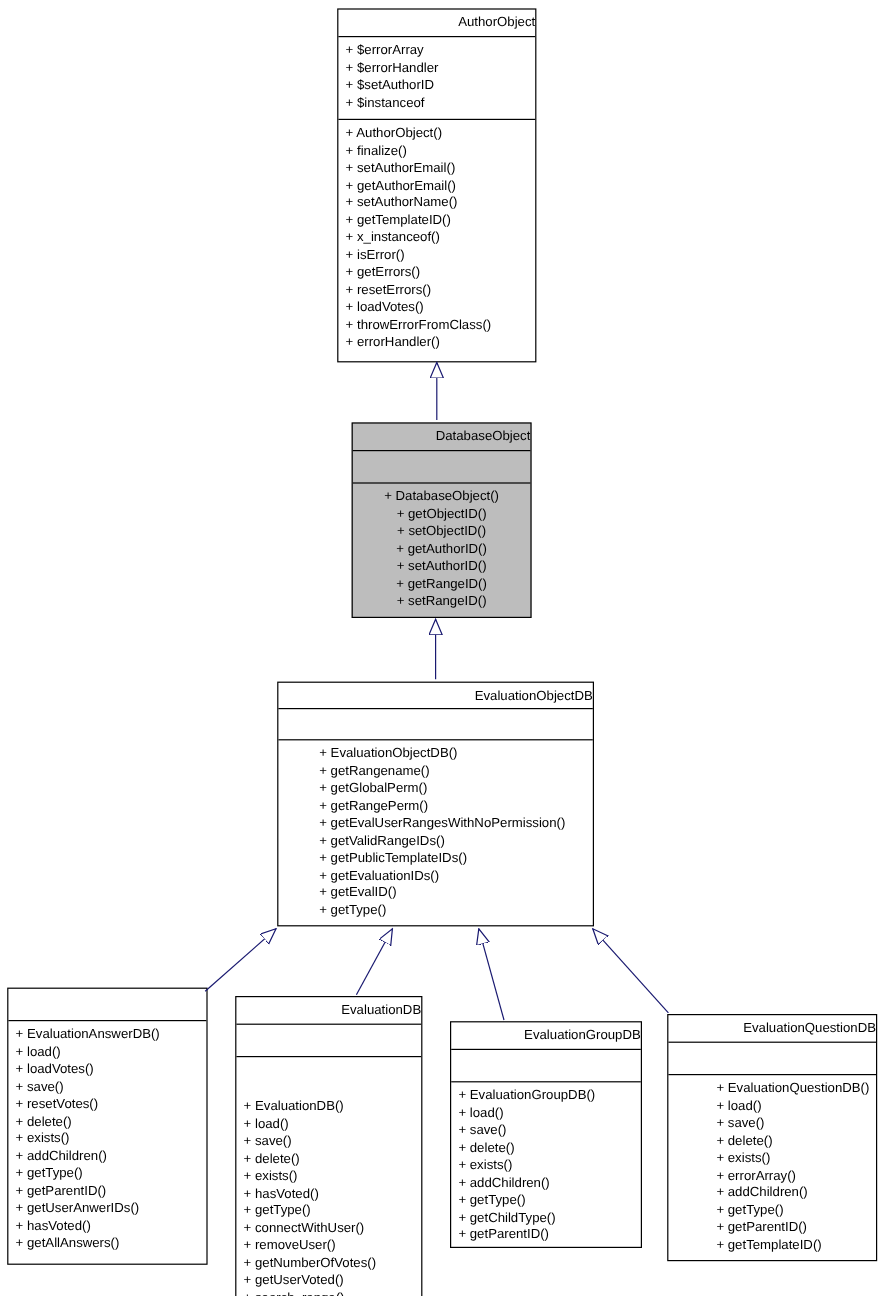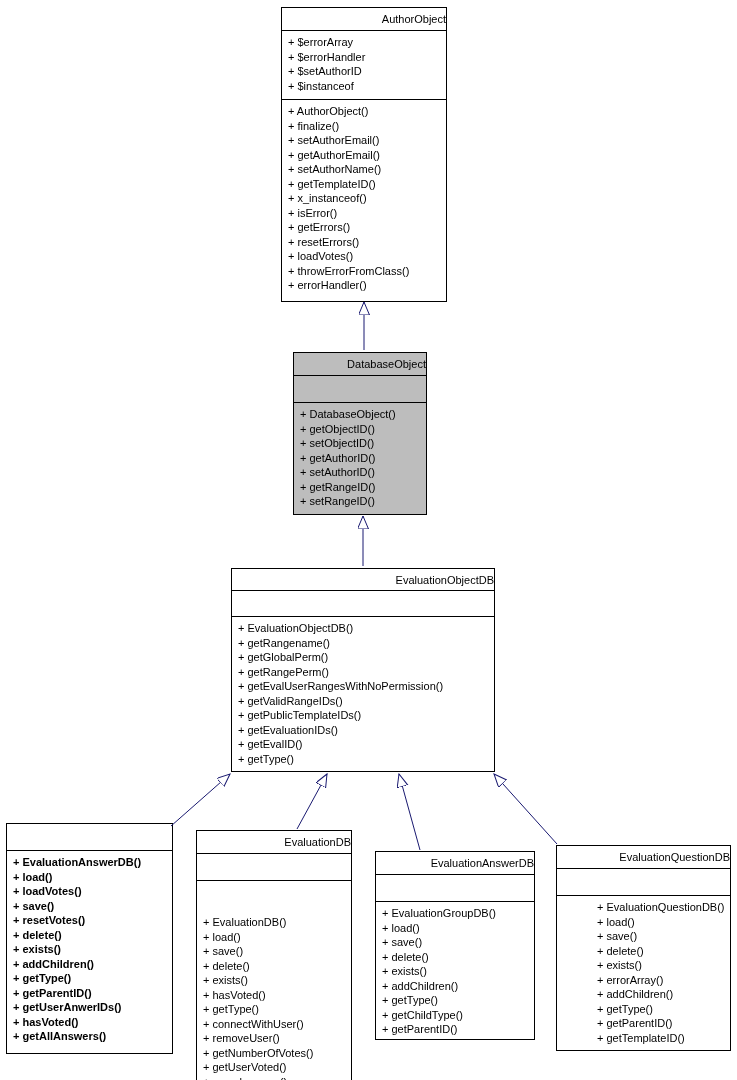--- a/index.html
+++ b/index.html
@@ -88,64 +88,64 @@
           <li>+ isError()</li>
           <li>+ getErrors()</li>
           <li>+ resetErrors()</li>
           <li>+ loadVotes()</li>
           <li>+ throwErrorFromClass()</li>
           <li>+ errorHandler()</li>
         </ul>
     </div>
   </div>
 
-  <div class="uml-box highlight" style="left:293px; top:352px; width:134px;">
+  <div class="uml-box highlight" style="left:293px; top:352px; width:150px;">
     <div class="uml-title" style="height:23px;">DatabaseObject</div>
     <div class="uml-attrs" style="height:27px;">
       <ul class="uml-members"></ul>
     </div>
-    <div class="uml-methods" style="height:111px;">
+    <div class="uml-methods" style="height:111px;text-align:center;">
       <ul class="uml-members">
           <li>+ DatabaseObject()</li>
           <li>+ getObjectID()</li>
           <li>+ setObjectID()</li>
           <li>+ getAuthorID()</li>
           <li>+ setAuthorID()</li>
           <li>+ getRangeID()</li>
           <li>+ setRangeID()</li>
         </ul>
     </div>
   </div>
 
   <div class="uml-box" style="left:231px; top:568px; width:264px;">
     <div class="uml-title" style="height:22px;">EvaluationObjectDB</div>
     <div class="uml-attrs" style="height:26px;">
       <ul class="uml-members"></ul>
     </div>
-    <div class="uml-methods" style="height:154px;">
+    <div class="uml-methods" style="height:154px;margin-left:28px;">
       <ul class="uml-members">
           <li>+ EvaluationObjectDB()</li>
           <li>+ getRangename()</li>
           <li>+ getGlobalPerm()</li>
           <li>+ getRangePerm()</li>
           <li>+ getEvalUserRangesWithNoPermission()</li>
           <li>+ getValidRangeIDs()</li>
           <li>+ getPublicTemplateIDs()</li>
           <li>+ getEvaluationIDs()</li>
           <li>+ getEvalID()</li>
           <li>+ getType()</li>
         </ul>
     </div>
   </div>
 
   <div class="uml-box" style="left:6px; top:823px; width:167px;">
     <div class="uml-attrs" style="height:27px;">
       <ul class="uml-members"></ul>
     </div>
-    <div class="uml-methods" style="height:202px;font-weight:bold;">
+    <div class="uml-methods" style="height:202px;">
       <ul class="uml-members">
           <li>+ EvaluationAnswerDB()</li>
           <li>+ load()</li>
           <li>+ loadVotes()</li>
           <li>+ save()</li>
           <li>+ resetVotes()</li>
           <li>+ delete()</li>
           <li>+ exists()</li>
           <li>+ addChildren()</li>
           <li>+ getType()</li>
@@ -174,21 +174,21 @@
           <li>+ connectWithUser()</li>
           <li>+ removeUser()</li>
           <li>+ getNumberOfVotes()</li>
           <li>+ getUserVoted()</li>
           <li>+ search_range()</li>
         </ul>
     </div>
   </div>
 
   <div class="uml-box" style="left:375px; top:851px; width:160px;">
-    <div class="uml-title" style="height:23px;">EvaluationAnswerDB</div>
+    <div class="uml-title" style="height:23px;">EvaluationGroupDB</div>
     <div class="uml-attrs" style="height:27px;">
       <ul class="uml-members"></ul>
     </div>
     <div class="uml-methods" style="height:137px;">
       <ul class="uml-members">
           <li>+ EvaluationGroupDB()</li>
           <li>+ load()</li>
           <li>+ save()</li>
           <li>+ delete()</li>
           <li>+ exists()</li>

